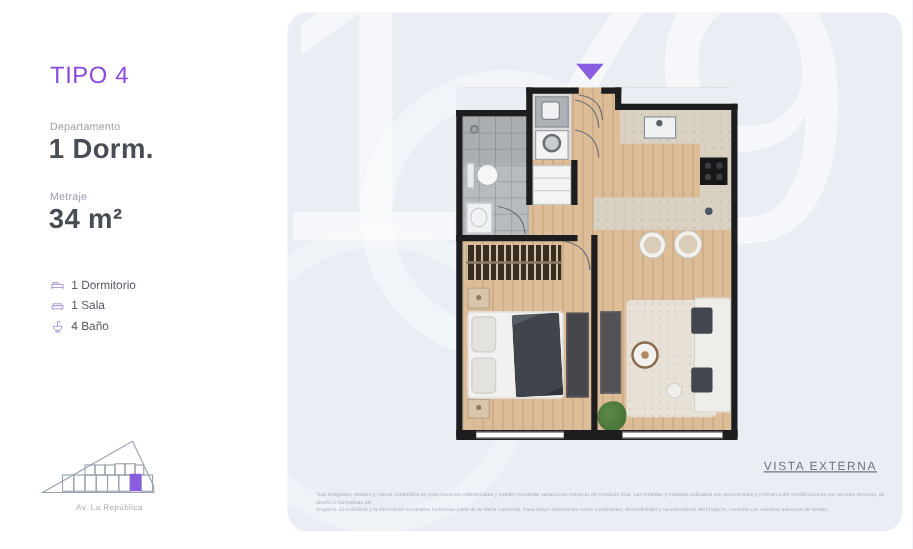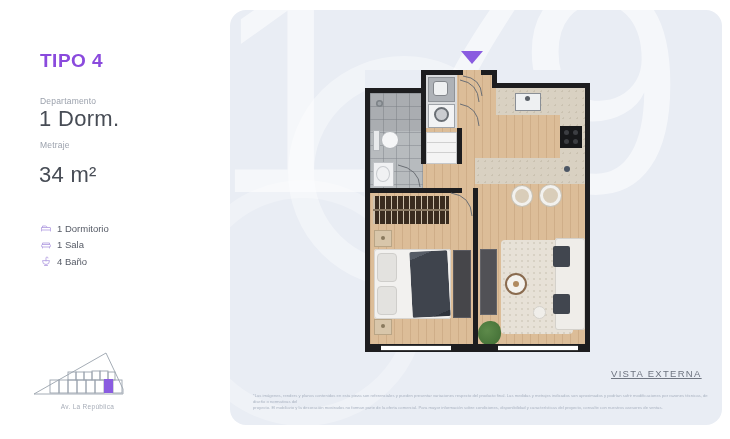--- a/index.html
+++ b/index.html
@@ -5,23 +5,23 @@
   html,body{margin:0;padding:0;}
   body{
     width:730px;height:439px;position:relative;overflow:hidden;
     background:#ffffff;
     font-family:"Liberation Sans", sans-serif;
     -webkit-font-smoothing:antialiased;
   }
   .abs{position:absolute;}
 
   
-  .panel-title{left:40px;top:50px;font-size:19px;font-weight:700;color:#8a4add;letter-spacing:.5px;}
+  .panel-title{left:40px;top:50px;font-size:19px;font-weight:400;color:#8a4add;letter-spacing:.5px;}
   .spec-label{font-size:8.5px;color:#9ba1ac;letter-spacing:.2px;}
-  .spec-value{font-size:22px;color:#474c55;font-weight:400;letter-spacing:.3px;}
+  .spec-value{font-size:22px;color:#474c55;font-weight:700;letter-spacing:.3px;}
   .features{left:40px;top:220px;width:180px;}
   .feature-row{display:flex;align-items:center;height:16.5px;}
   .f-icon{width:12px;height:12px;color:#b49fe2;flex:0 0 12px;margin-right:5px;}
   .f-icon svg{width:12px;height:12px;display:block;stroke:currentColor;fill:none;stroke-width:1.7;stroke-linecap:round;stroke-linejoin:round;}
   .f-label{font-size:9.5px;color:#565b66;}
 
   .map-wrap{left:26px;top:344px;width:120px;height:70px;}
   .map-street{left:30px;top:403px;width:115px;text-align:center;font-size:6.5px;color:#a7adb8;letter-spacing:.3px;}
 
   
@@ -64,21 +64,21 @@
   .arcs{left:0;top:0;width:230px;height:285px;pointer-events:none;}
 </style>
 </head>
 <body>
 
 <div class="abs panel-title">TIPO 4</div>
 
 <div class="abs spec-label" style="left:40px;top:96px;">Departamento</div>
 <div class="abs spec-value" style="left:39px;top:106px;">1 Dorm.</div>
 
-<div class="abs spec-label" style="left:40px;top:140px;">Metraje</div>
+<div class="abs spec-label" style="left:40px;top:152px;">Metraje</div>
 <div class="abs spec-value" style="left:39px;top:162px;">34 m²</div>
 
 <div class="abs features">
   <div class="feature-row">
     <span class="f-icon">
       <svg viewBox="0 0 24 24">
           <rect x="3" y="11" width="18" height="5" rx="1"></rect>
           <path d="M3 16v2 M21 16v2 M5 11V8h6a3 3 0 0 1 3 3"></path>
         </svg>
     </span>

